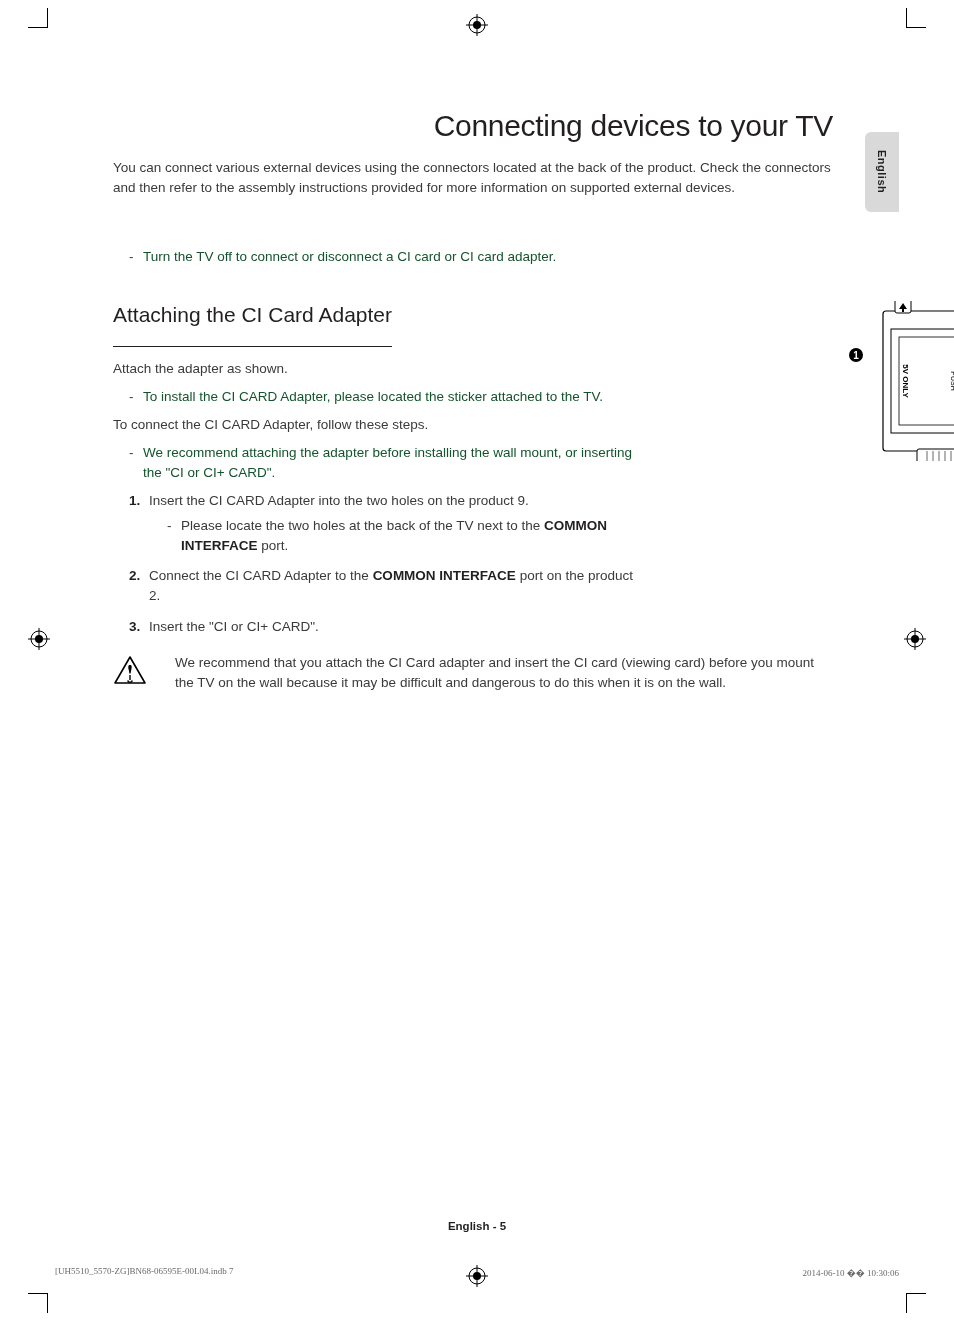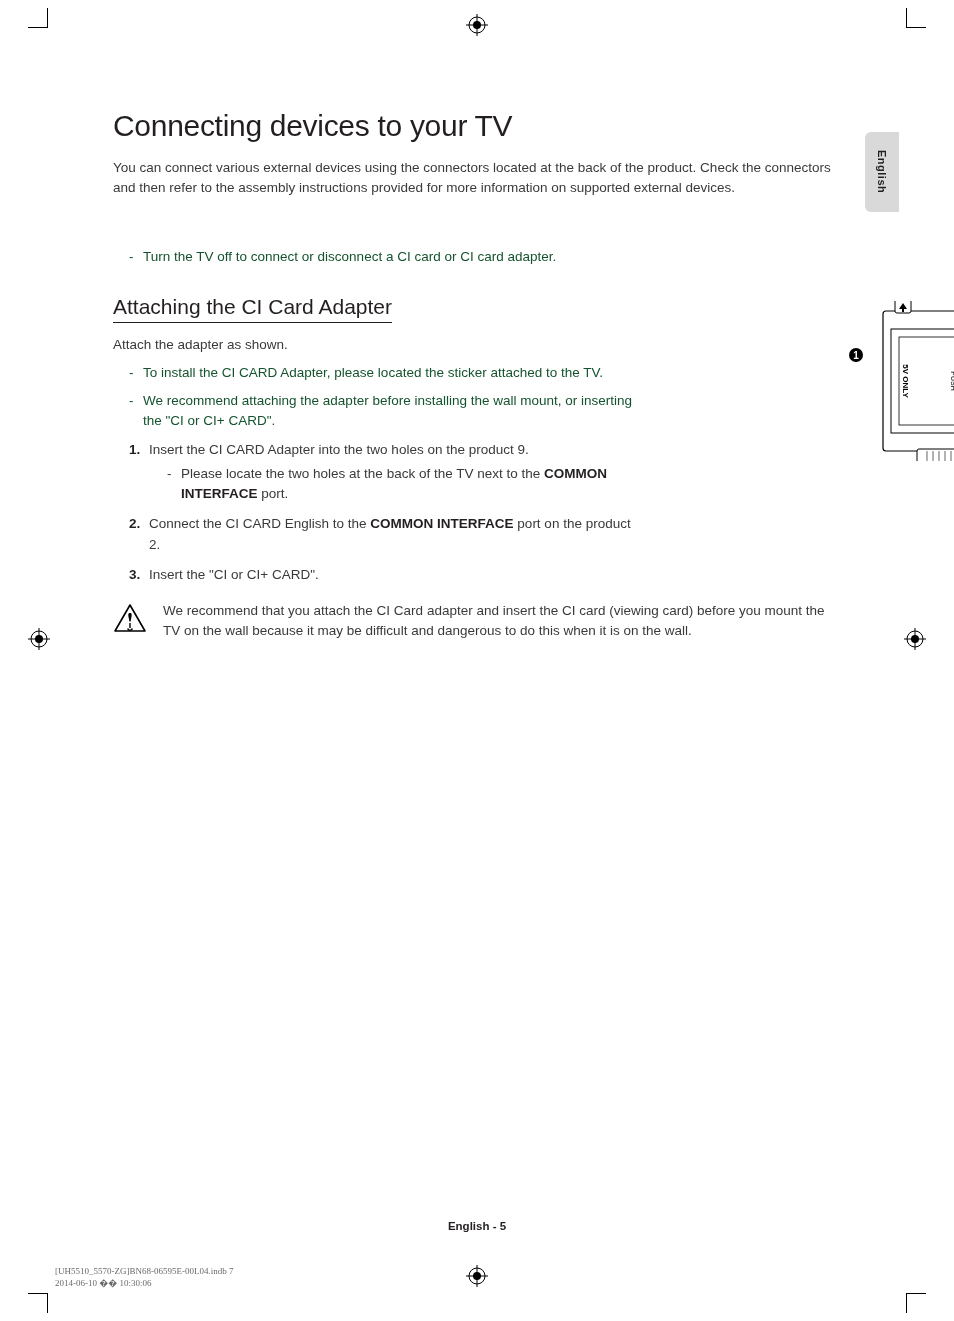--- a/index.html
+++ b/index.html
@@ -17,55 +17,56 @@
     top: 108px;
     width: 720px;
   }
   h1.section {
     font-size: 30px;
     font-weight: 400;
     letter-spacing: -0.3px;
     color: #231f20;
     margin-bottom: 14px;
     line-height: 1.2;
+    text-align: right;
   }
   p.body {
     font-size: 13.5px;
     line-height: 1.45;
     color: #3a3a3a;
     margin-bottom: 8px;
   }
   h2.sub {
     font-size: 21px;
     font-weight: 400;
     display: inline-block;
     border-bottom: 1.5px solid #231f20;
-    padding-bottom: 3px;
+    padding-bottom: 19px;
     margin-bottom: 12px;
-    margin-top: 0;
+    margin-top: 8px;
   }
   ul.dash { list-style: none; padding-left: 16px; margin-bottom: 8px; }
   ul.dash > li { position: relative; padding-left: 14px; font-size: 13.5px; line-height: 1.5; color: #14532d; margin-bottom: 4px; }
   ul.dash > li::before { content: "-"; position: absolute; left: 0; top: 0; }
   ol.num { list-style: none; padding-left: 16px; margin-bottom: 8px; }
   ol.num > li { position: relative; padding-left: 20px; font-size: 13.5px; line-height: 1.5; color: #3a3a3a; margin-bottom: 10px; }
   ol.num > li .marker { position: absolute; left: 0; top: 0; font-weight: 700; color:#231f20;}
   ul.sub-dash { list-style: none; padding-left: 18px; margin-top: 4px; }
   ul.sub-dash > li { position: relative; padding-left: 14px; font-size: 13.5px; line-height: 1.5; color: #3a3a3a; }
   ul.sub-dash > li::before { content: "-"; position: absolute; left: 0; top: 0; }
   .left-col { width: 520px; }
   .two-col { position: relative; }
   .diagram {
     position: absolute;
     right: -195px;
     top: 6px;
     width: 185px;
     height: 160px;
   }
-  .warn-row { display: flex; gap: 16px; margin-top: 16px; }
+  .warn-row { display: flex; gap: 28px; margin-top: 16px; }
   .warn-row .icon { width: 34px; flex: none; margin-top: 2px; }
   .warn-row p { font-size: 13.5px; line-height: 1.5; color: #3a3a3a; }
   .bold { font-weight: 700; color:#231f20;}
   .lang-tab {
     position: absolute;
     right: 55px;
     top: 132px;
     width: 34px;
     height: 80px;
     background: #d9d9da;
@@ -93,21 +94,20 @@
   }
   .footer-meta {
     position: absolute;
     left: 55px; right: 55px;
     top: 1266px;
     display: flex;
     justify-content: space-between;
     font-size: 9px;
     color: #6a6a6a;
     font-family: "Times New Roman", serif;
-    flex-direction: column;
   }
   
   .crop { position: absolute; background: #000; }
   .crop.h { height: 1px; width: 20px; }
   .crop.v { width: 1px; height: 20px; }
   .crop.tl-h { top: 27px; left: 28px; }
   .crop.tl-v { top: 8px; left: 47px; }
   .crop.tr-h { top: 27px; right: 28px; }
   .crop.tr-v { top: 8px; right: 47px; }
   .crop.bl-h { bottom: 27px; left: 28px; }
@@ -176,36 +176,37 @@
 
   <div class="spacer-md"></div>
 
   <div class="two-col">
     <div class="left-col">
       <h2 class="sub">Attaching the CI Card Adapter</h2>
       <p class="body">Attach the adapter as shown.</p>
       <ul class="dash">
         <li>To install the CI CARD Adapter, please located the sticker attached to the TV.</li>
       </ul>
+      <p class="body">To connect the CI CARD Adapter, follow these steps.</p>
       <ul class="dash">
         <li>We recommend attaching the adapter before installing the wall mount, or inserting the "CI or CI+ CARD".</li>
       </ul>
       <ol class="num">
         <li>
           <span class="marker">1.</span>
           <span>Insert the CI CARD Adapter into the two holes on the product 9.</span>
           <ul class="sub-dash">
             <li>
               <span>Please locate the two holes at the back of the TV next to the </span><span class="bold">COMMON INTERFACE</span><span> port.</span>
             </li>
           </ul>
         </li>
         <li>
           <span class="marker">2.</span>
-          <span>Connect the CI CARD English to the </span><span class="bold">COMMON INTERFACE</span><span> port on the product 2.</span>
+          <span>Connect the CI CARD Adapter to the </span><span class="bold">COMMON INTERFACE</span><span> port on the product 2.</span>
         </li>
         <li>
           <span class="marker">3.</span>
           <span>Insert the "CI or CI+ CARD".</span>
         </li>
       </ol>
     </div>
 
     <svg class="diagram" viewBox="0 0 185 160">
       <g transform="translate(94,80) rotate(90) translate(-80,-78)">

